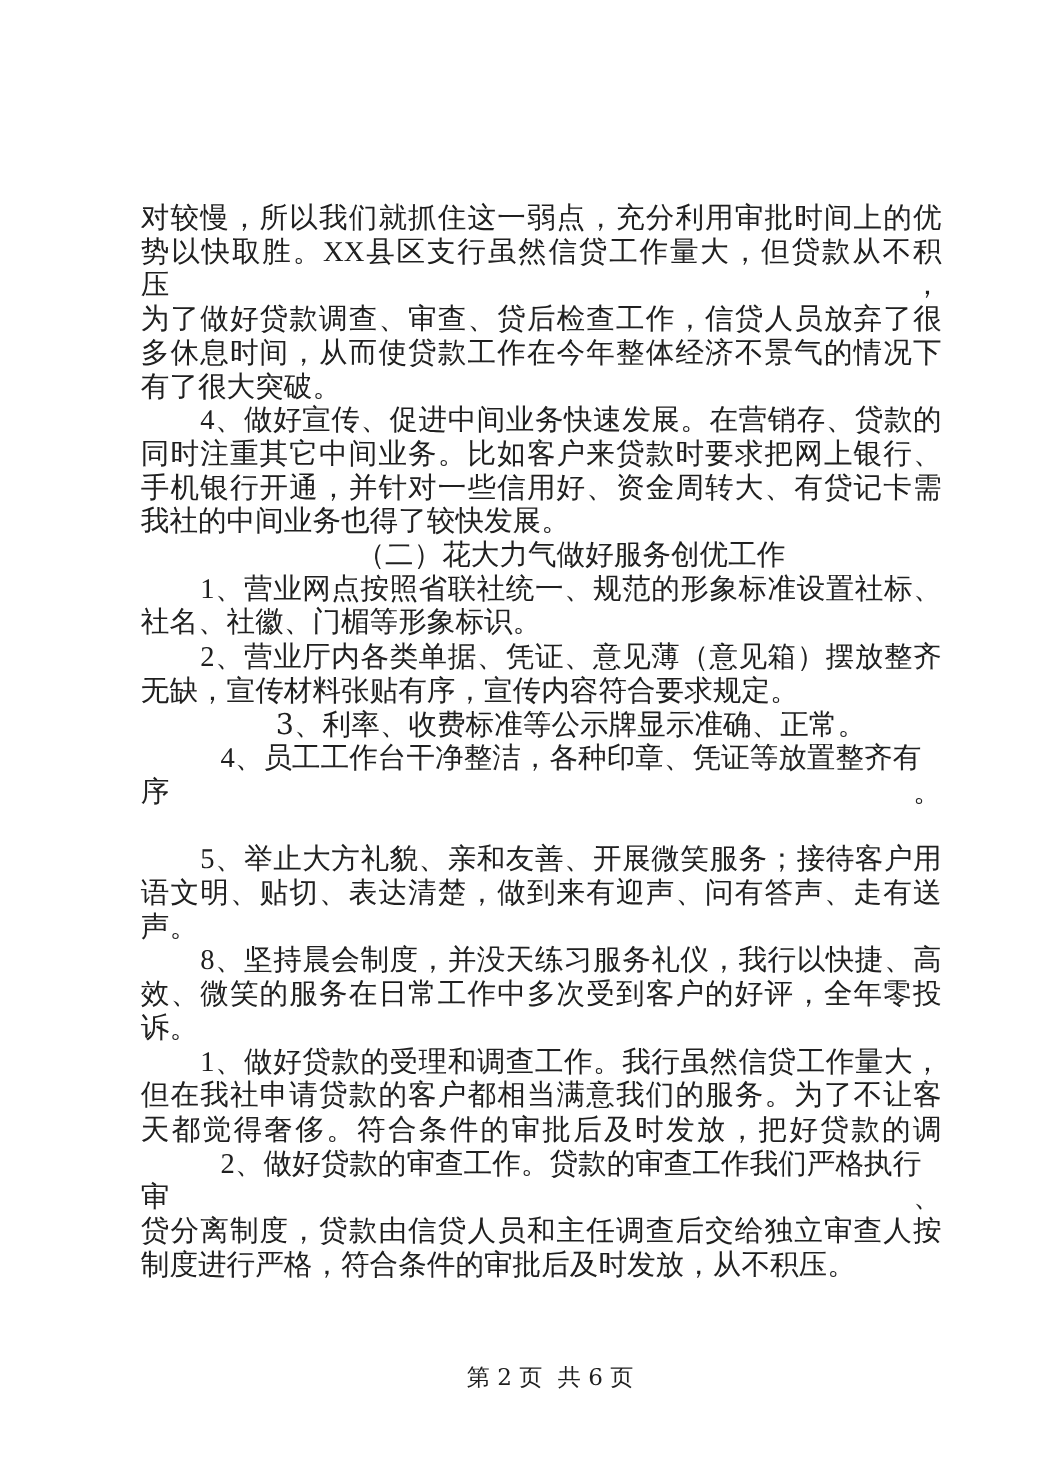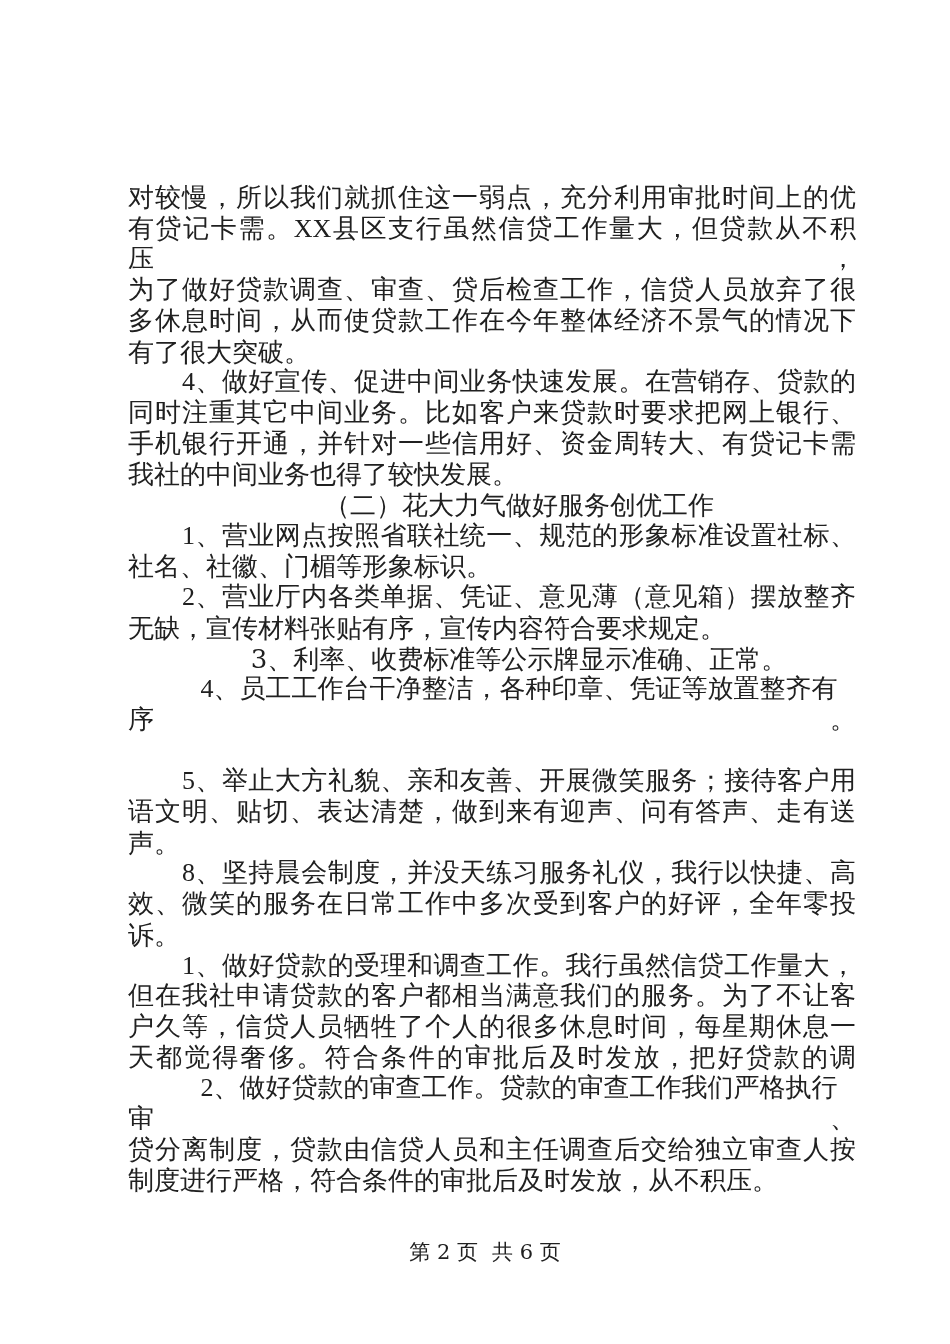--- a/index.html
+++ b/index.html
@@ -36,38 +36,38 @@
   }
   .line.indent {
     text-indent: 54px;
     text-align: center;
   }
   .line.blank {
     height: 30.7px;
   }
   .footer {
     position: absolute;
-    left: 121px;
+    left: 136px;
     top: 1238px;
     width: 728px;
     text-align: center;
     font-size: 21px;
     color: #202020;
   }
   .footer .pagenum {
     margin-right: 14px;
   }
 </style>
 </head>
 <body>
 
 <div class="page">
   <div class="textblock" id="textblock">
       <div class="line full">对较慢，所以我们就抓住这一弱点，充分利用审批时间上的优</div>
-      <div class="line full">有贷记卡需。XX县区支行虽然信贷工作量大，但贷款从不积压，</div>
+      <div class="line full">势以快取胜。XX县区支行虽然信贷工作量大，但贷款从不积压，</div>
       <div class="line full">为了做好贷款调查、审查、贷后检查工作，信贷人员放弃了很</div>
       <div class="line full">多休息时间，从而使贷款工作在今年整体经济不景气的情况下</div>
       <div class="line">有了很大突破。</div>
       <div class="line full indent">4、做好宣传、促进中间业务快速发展。在营销存、贷款的</div>
       <div class="line full">同时注重其它中间业务。比如客户来贷款时要求把网上银行、</div>
       <div class="line full">手机银行开通，并针对一些信用好、资金周转大、有贷记卡需</div>
       <div class="line">我社的中间业务也得了较快发展。</div>
       <div class="line indent">（二）花大力气做好服务创优工作</div>
       <div class="line full indent">1、营业网点按照省联社统一、规范的形象标准设置社标、</div>
       <div class="line">社名、社徽、门楣等形象标识。</div>
@@ -77,21 +77,20 @@
       <div class="line full indent">4、员工工作台干净整洁，各种印章、凭证等放置整齐有序。</div>
       <div class="line blank"></div>
       <div class="line full indent">5、举止大方礼貌、亲和友善、开展微笑服务；接待客户用</div>
       <div class="line full">语文明、贴切、表达清楚，做到来有迎声、问有答声、走有送</div>
       <div class="line">声。</div>
       <div class="line full indent">8、坚持晨会制度，并没天练习服务礼仪，我行以快捷、高</div>
       <div class="line full">效、微笑的服务在日常工作中多次受到客户的好评，全年零投</div>
       <div class="line">诉。</div>
       <div class="line full indent">1、做好贷款的受理和调查工作。我行虽然信贷工作量大，</div>
       <div class="line full">但在我社申请贷款的客户都相当满意我们的服务。为了不让客</div>
-      <div class="line full">户久等，信贷人员牺牲了个人的很多休息时间，每星期休息一</div>
       <div class="line full">天都觉得奢侈。符合条件的审批后及时发放，把好贷款的调</div>
       <div class="line full indent">2、做好贷款的审查工作。贷款的审查工作我们严格执行审、</div>
       <div class="line full">贷分离制度，贷款由信贷人员和主任调查后交给独立审查人按</div>
       <div class="line">制度进行严格，符合条件的审批后及时发放，从不积压。</div>
     </div>
   <div class="footer">
     <span class="pagenum">第 2 页</span><span>共 6 页</span>
   </div>
 </div>
 

